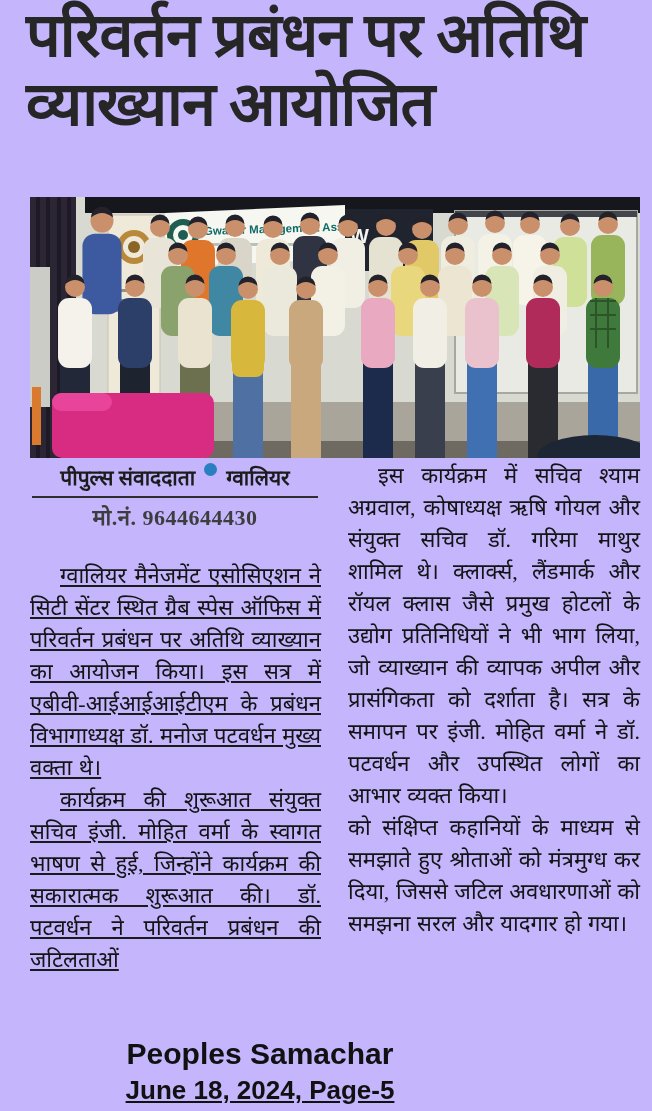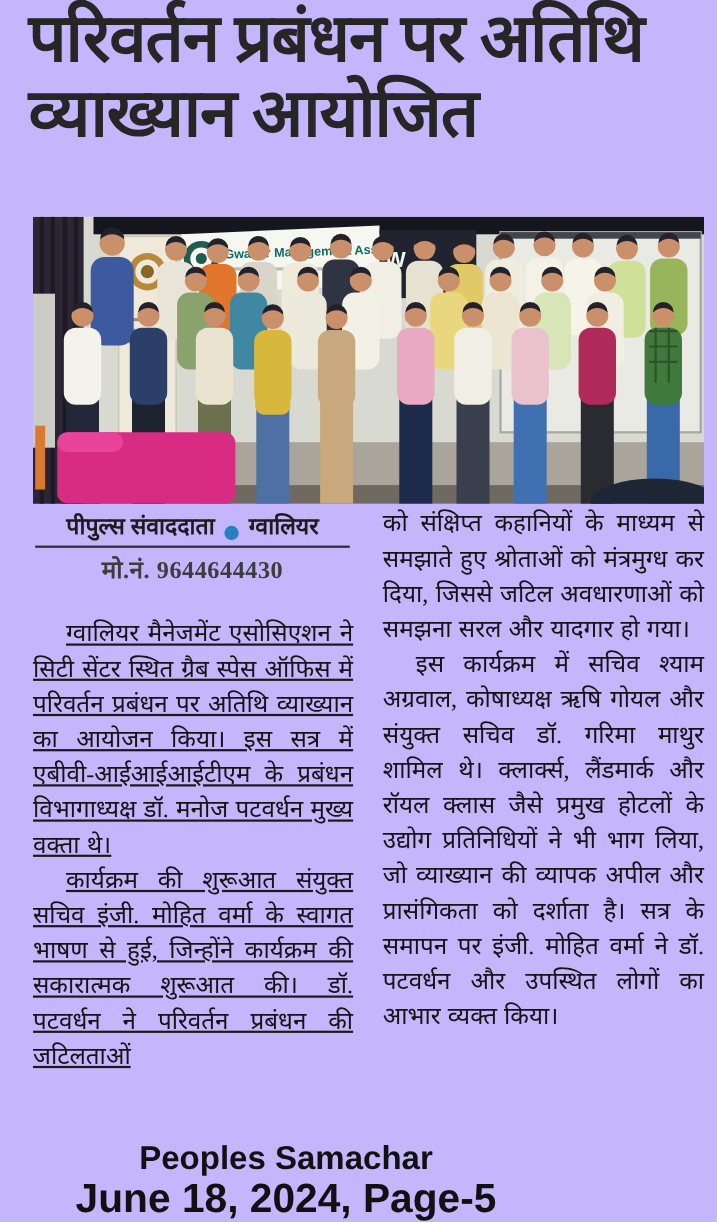--- a/index.html
+++ b/index.html
@@ -16,40 +16,40 @@
     font-size:61px; line-height:1.13; font-weight:bold; color:#262626;
     letter-spacing:-1px; margin:0;
   }
 
   
   .photo-wrap { position:absolute; left:30px; top:197px; width:610px; height:261px; background:#d8d9d1; }
   .photo-wrap svg { display:block; }
 
   
   .byline-block { position:absolute; left:30px; top:463px; width:290px; text-align:center; }
-  .byline-row { display:flex; justify-content:center; align-items:flex-end; gap:9px;
+  .byline-row { display:flex; justify-content:center; align-items:flex-start; gap:9px;
                 font-size:21px; font-weight:bold; color:#1c1c1c; }
   .byline-dot { width:13px; height:13px; border-radius:50%; flex:0 0 auto; }
   .byline-rule { border:0; border-top:2px solid #2e2e2e; margin:5px 2px 3px; }
   .phone-line { font-size:22px; font-weight:bold; color:#3d3d3d; letter-spacing:0.5px; }
 
   
   .col-left  { position:absolute; left:30px;  top:560px; width:291px;text-decoration:underline; }
   .col-right { position:absolute; left:348px; top:460px; width:292px; }
   p.body-para {
     font-size:22px; line-height:32px; text-align:justify; margin:0;
     text-indent:30px; color:#141414; word-spacing:1px;
   }
   p.body-para.cont { text-indent:0; }
 
   
   .footer { position:absolute; left:0; top:1036px; width:520px; text-align:center;
             font-family:"Liberation Sans", sans-serif; font-weight:bold; color:#111; }
   .footer .pub { font-size:30px; line-height:36px; }
-  .footer .datepage { font-size:37px; line-height:36px; }
+  .footer .datepage { font-size:26px; line-height:36px;text-decoration:underline; }
 
   
   .t { fill: var(--t, #ddd); }
   .k { fill: #c9906b; }
   .hr { fill: #23222a; }
 </style>
 </head>
 <body>
 
 <div class="page">
@@ -163,22 +163,22 @@
     <hr class="byline-rule">
     <div class="phone-line">मो.नं. 9644644430</div>
   </div>
 
   <div class="col-left">
     <p class="body-para">ग्वालियर मैनेजमेंट एसोसिएशन ने सिटी सेंटर स्थित ग्रैब स्पेस ऑफिस में परिवर्तन प्रबंधन पर अतिथि व्याख्यान का आयोजन किया। इस सत्र में एबीवी-आईआईआईटीएम के प्रबंधन विभागाध्यक्ष डॉ. मनोज पटवर्धन मुख्य वक्ता थे।</p>
     <p class="body-para">कार्यक्रम की शुरूआत संयुक्त सचिव इंजी. मोहित वर्मा के स्वागत भाषण से हुई, जिन्होंने कार्यक्रम की सकारात्मक शुरूआत की। डॉ. पटवर्धन ने परिवर्तन प्रबंधन की जटिलताओं</p>
   </div>
 
   <div class="col-right">
+    <p class="body-para">इस कार्यक्रम में सचिव श्याम अग्रवाल, कोषाध्यक्ष ऋषि गोयल और संयुक्त सचिव डॉ. गरिमा माथुर शामिल थे। क्लार्क्स, लैंडमार्क और रॉयल क्लास जैसे प्रमुख होटलों के उद्योग प्रतिनिधियों ने भी भाग लिया, जो व्याख्यान की व्यापक अपील और प्रासंगिकता को दर्शाता है। सत्र के समापन पर इंजी. मोहित वर्मा ने डॉ. पटवर्धन और उपस्थित लोगों का आभार व्यक्त किया।</p>
     <p class="body-para cont">को संक्षिप्त कहानियों के माध्यम से समझाते हुए श्रोताओं को मंत्रमुग्ध कर दिया, जिससे जटिल अवधारणाओं को समझना सरल और यादगार हो गया।</p>
-    <p class="body-para">इस कार्यक्रम में सचिव श्याम अग्रवाल, कोषाध्यक्ष ऋषि गोयल और संयुक्त सचिव डॉ. गरिमा माथुर शामिल थे। क्लार्क्स, लैंडमार्क और रॉयल क्लास जैसे प्रमुख होटलों के उद्योग प्रतिनिधियों ने भी भाग लिया, जो व्याख्यान की व्यापक अपील और प्रासंगिकता को दर्शाता है। सत्र के समापन पर इंजी. मोहित वर्मा ने डॉ. पटवर्धन और उपस्थित लोगों का आभार व्यक्त किया।</p>
   </div>
 
   <div class="footer">
     <div class="pub">Peoples Samachar</div>
     <div class="datepage">June 18, 2024, Page-5</div>
   </div>
 
 </div>
 
 </body></html>

